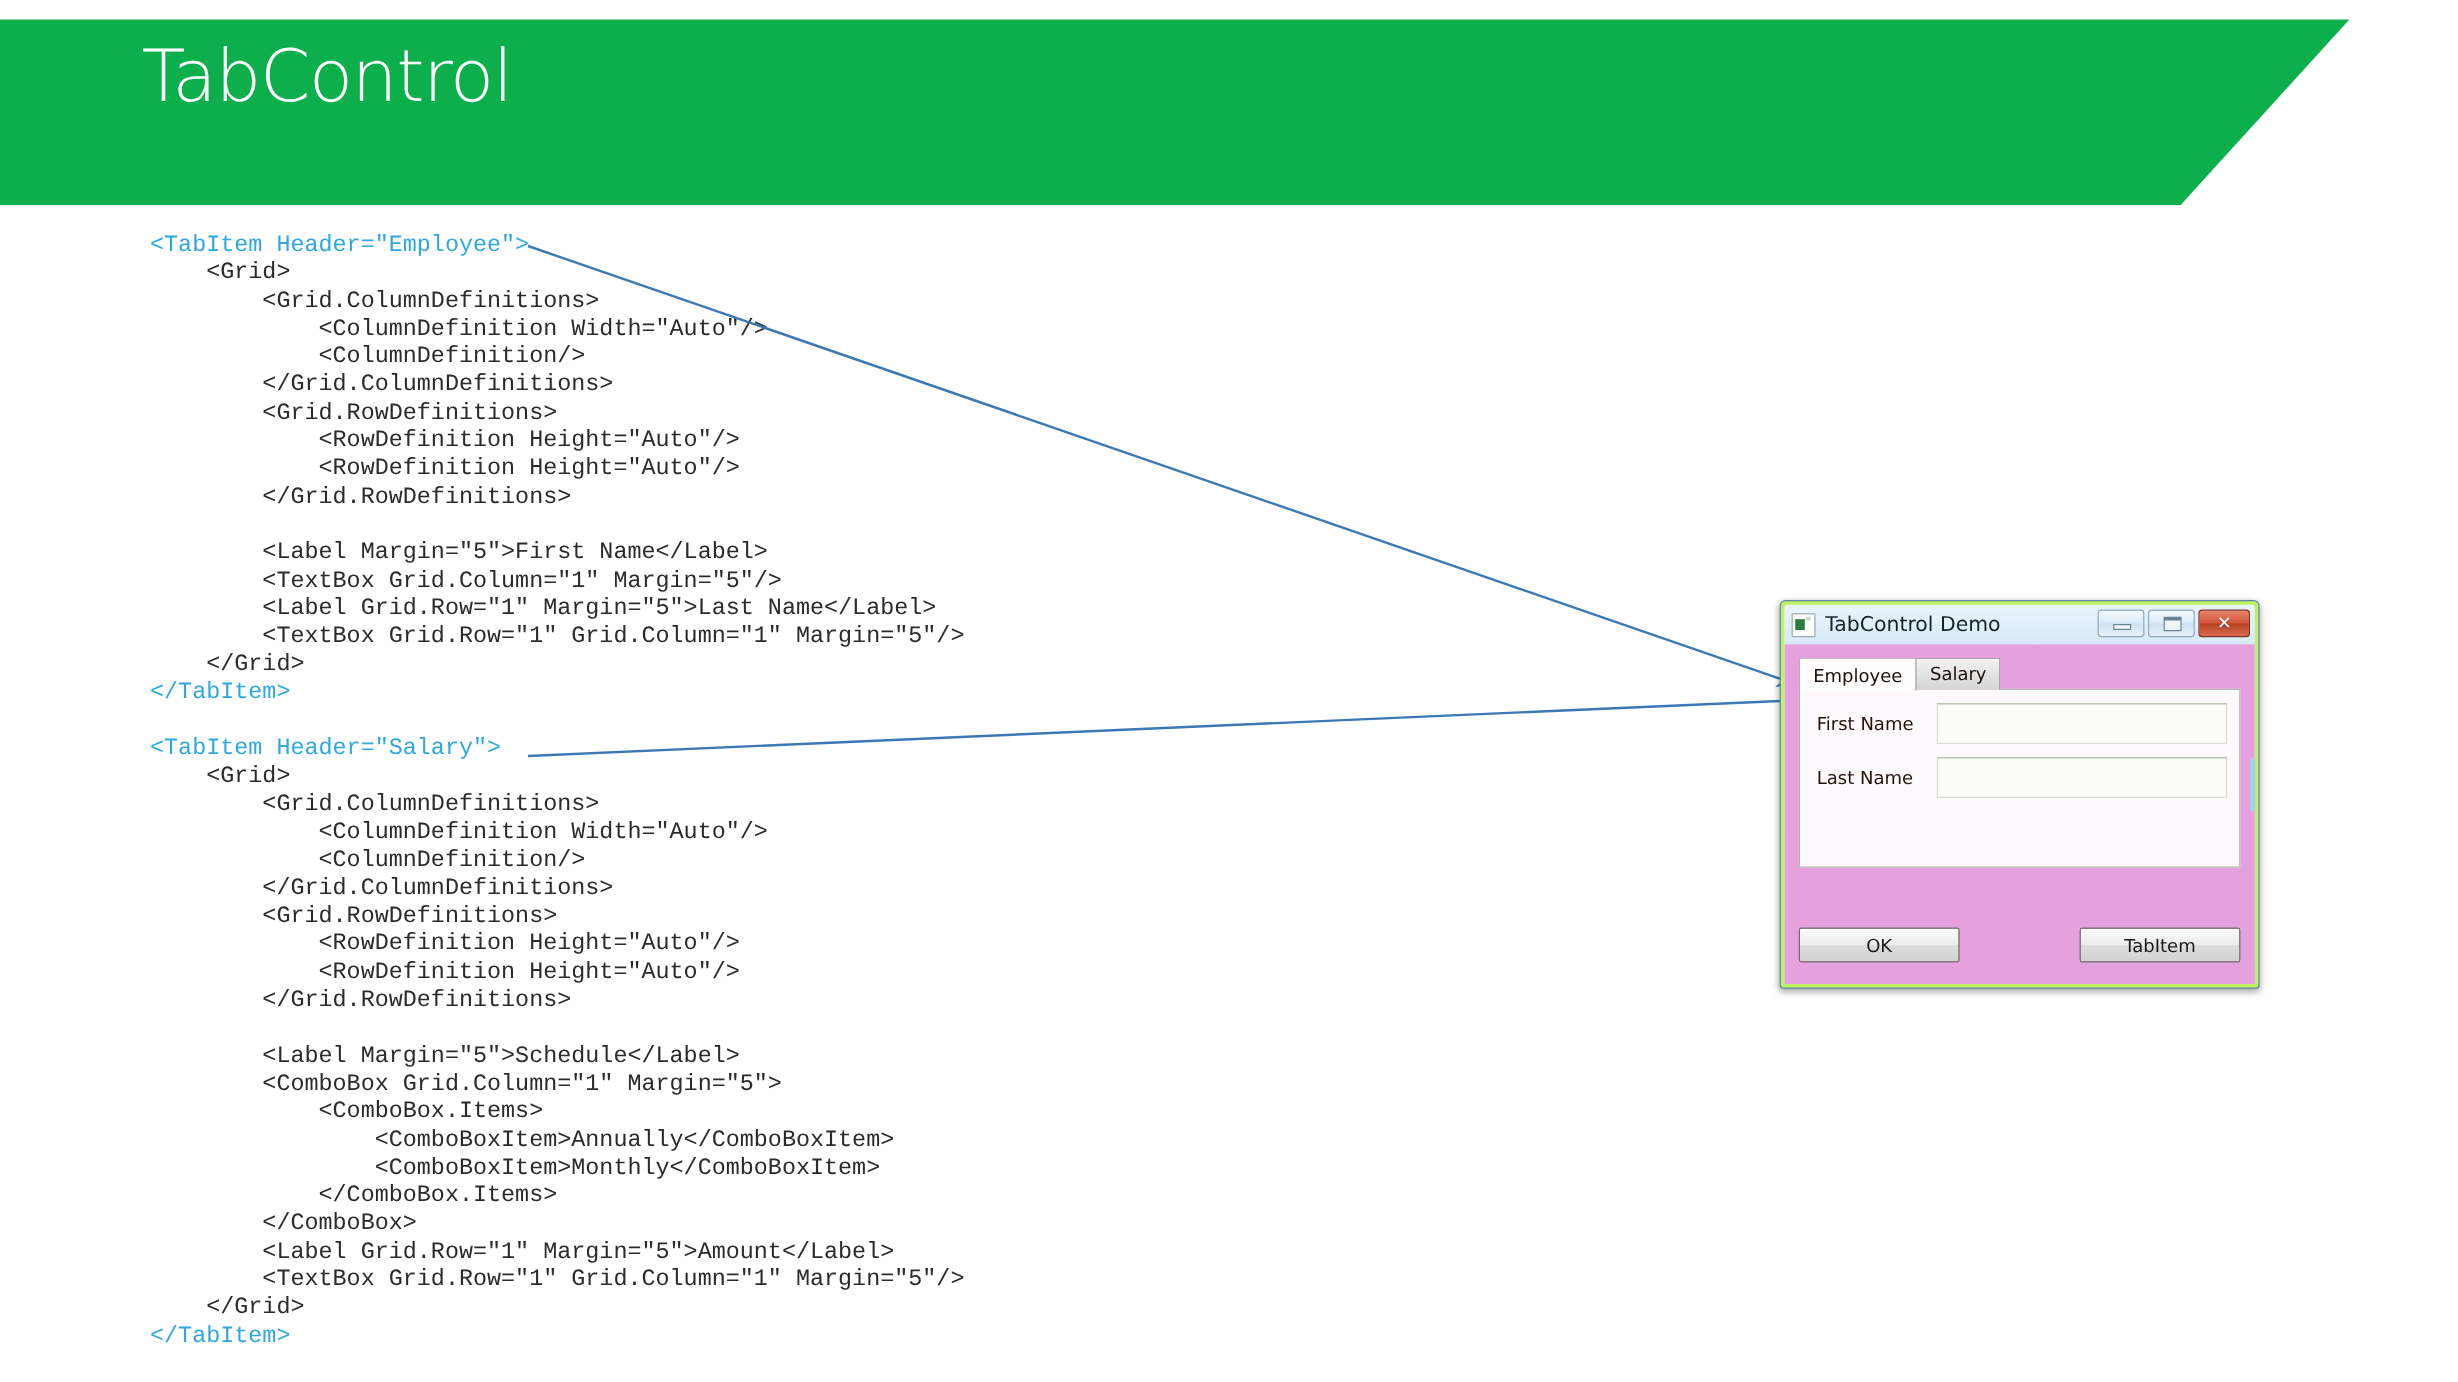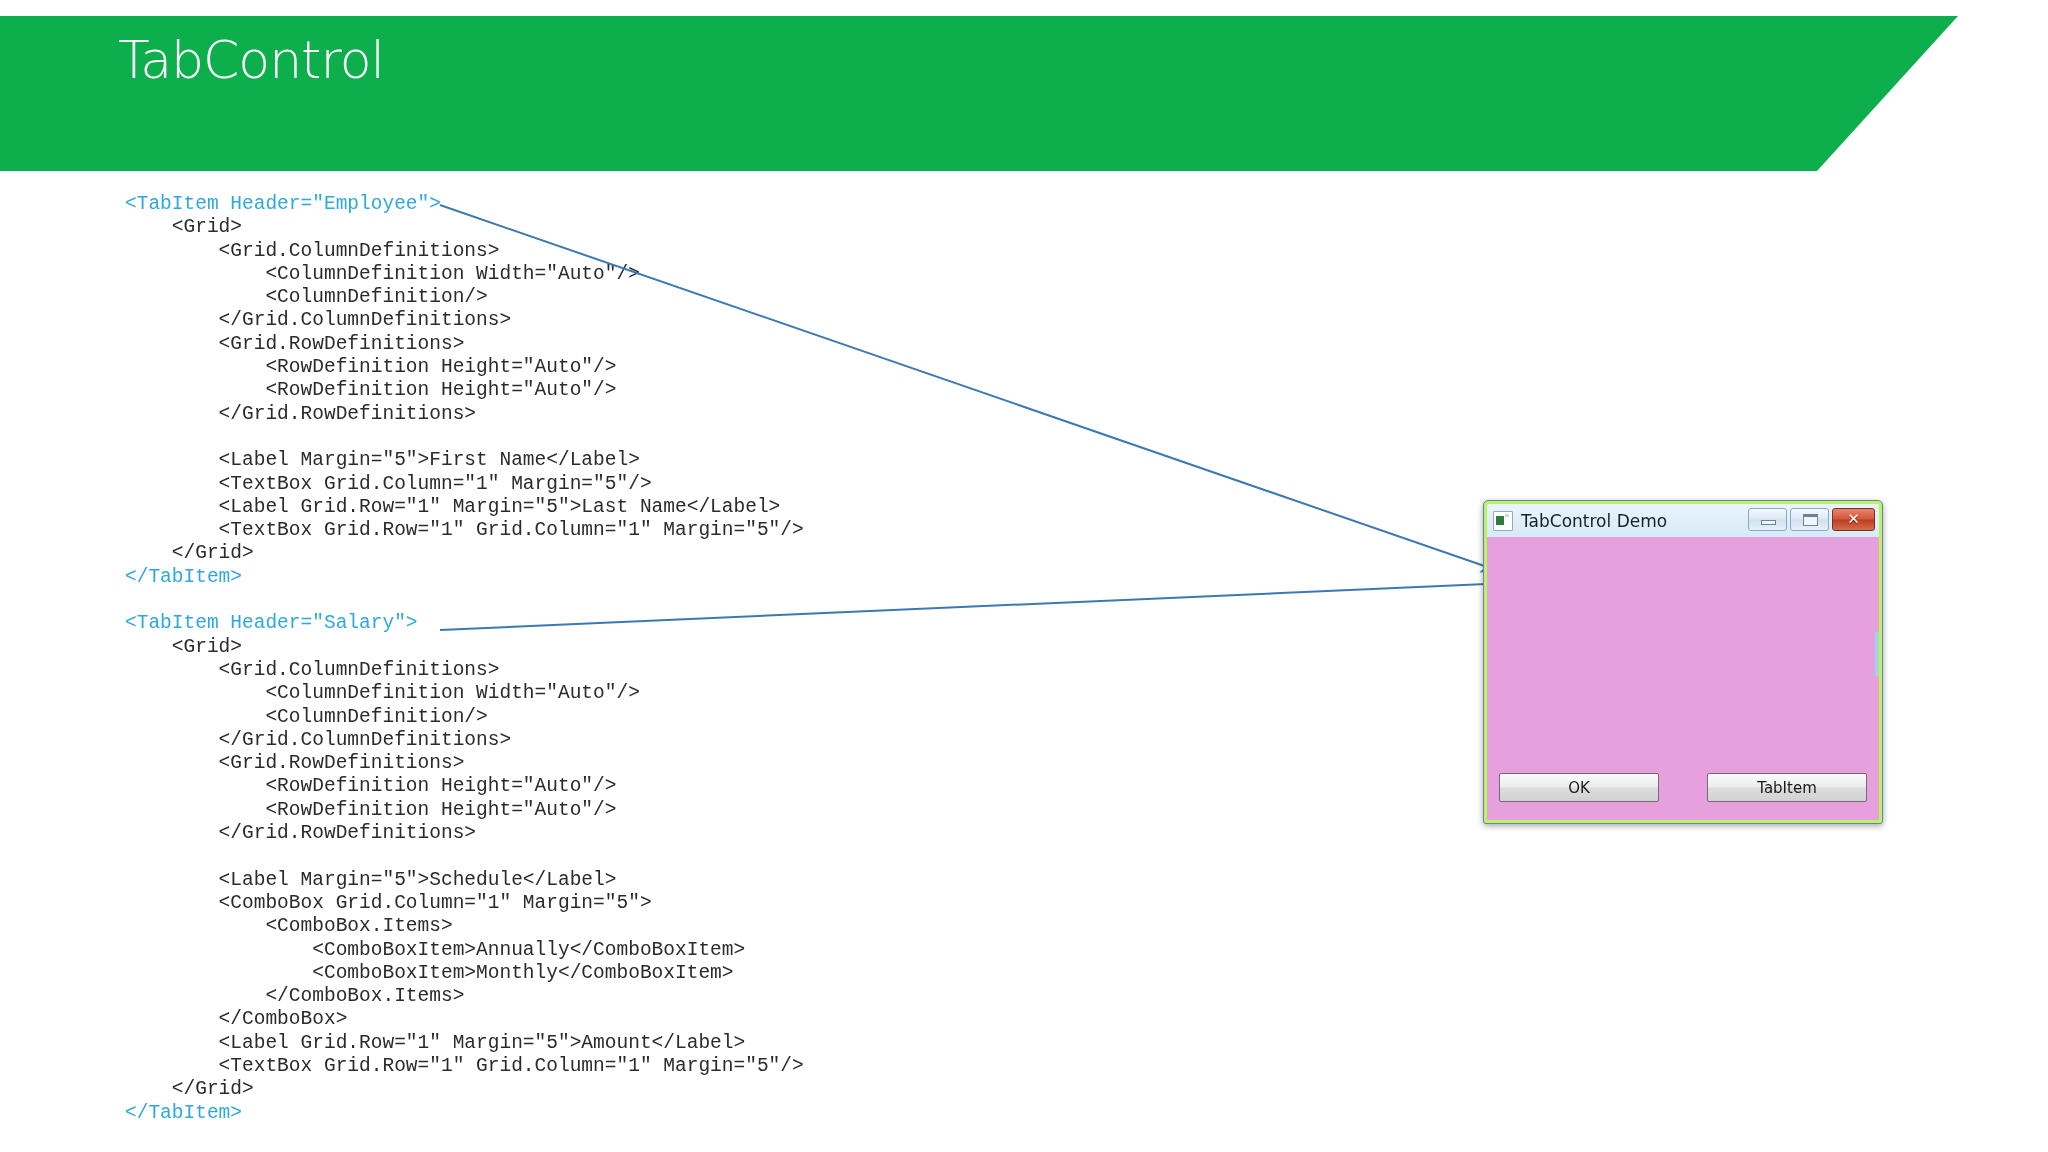--- a/index.html
+++ b/index.html
@@ -26,21 +26,21 @@
     clip-path: polygon(0 0, 100% 0, 92.8% 100%, 0 100%);
     filter: drop-shadow(2px 4px 3px rgba(0,0,0,0.30));
   }
   #banner-title {
     position: absolute;
     left: 118px;
     top: 34px;
     color: #ffffff;
     font-family: "DejaVu Sans", sans-serif;
     font-weight: 300;
-    font-size: 52px;
+    font-size: 60px;
     letter-spacing: -1px;
     line-height: 1;
     white-space: pre;
   }
 
   
   #code {
     position: absolute;
     left: 125px;
     top: 193px;
@@ -249,21 +249,21 @@
   }
   #dlg-buttons {
     position: absolute;
     left: 12px;
     right: 12px;
     bottom: 18px;
     display: flex;
     justify-content: space-between;
   }
   .dlg-btn {
-    width: 160px;
+    width: 134px;
     height: 29px;
     border: 1px solid #6e6e6e;
     border-radius: 2px;
     background: linear-gradient(#fafafa, #ececec 48%, #dcdcdc 52%, #d2d2d2);
     font-family: "DejaVu Sans", sans-serif;
     font-size: 15px;
     color: #1a1a1a;
     display: flex;
     align-items: center;
     justify-content: center;
@@ -311,20 +311,43 @@
           <span id="max-glyph"></span>
         </div>
         <div class="capbtn close">
           <span id="close-glyph">✕</span>
         </div>
       </div>
     </div>
 
     <div id="dlg-body">
 
+      <div id="tabcontrol">
+
+        <div id="tabstrip">
+          <div class="tab selected">
+            <span>Employee</span>
+          </div>
+          <div class="tab unselected">
+            <span>Salary</span>
+          </div>
+        </div>
+
+        <div id="tabpanel">
+          <div class="form-row">
+            <div class="form-label">First Name</div>
+            <div class="form-input"></div>
+          </div>
+          <div class="form-row">
+            <div class="form-label">Last Name</div>
+            <div class="form-input"></div>
+          </div>
+        </div>
+
+      </div>
 
       <div id="dlg-buttons">
         <div class="dlg-btn">OK</div>
         <div class="dlg-btn">TabItem</div>
       </div>
 
     </div>
 
     <div id="dlg-scroll-nub"></div>
   </div>

